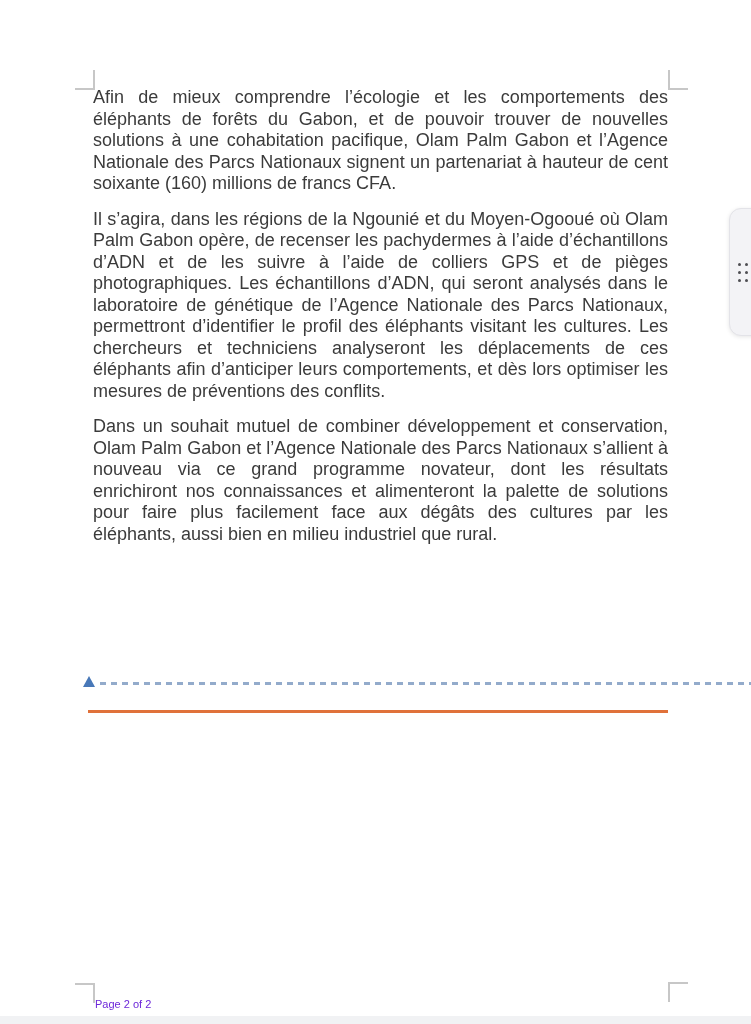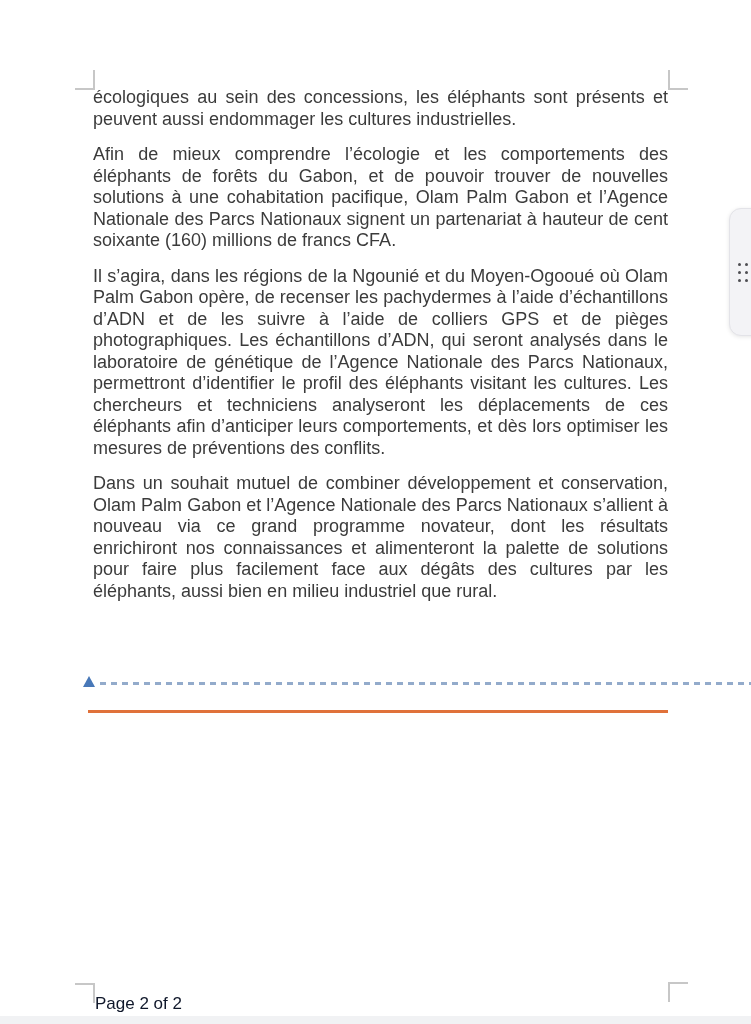--- a/index.html
+++ b/index.html
@@ -44,21 +44,21 @@
 
   
   .orange-rule {
     position:absolute; left:88px; top:710px;
     width:580px; height:3px; background:#e0713a;
   }
 
   
   .page-label {
     position:absolute; left:95px; top:994px;
-    font-size:17px; line-height:20px; color:#0f172a;
+    font-size:11px; line-height:20px; color:#6d28d9;
   }
 
   
   .scroll-tab {
     position:absolute; left:729px; top:208px;
     width:34px; height:126px;
     background:#f3f3f6;
     border:1px solid #e3e3e8;
     border-radius:12px;
     box-shadow:0 1px 4px rgba(0,0,0,0.10);
@@ -82,21 +82,20 @@
 <body>
 
 <div class="screen">
 
   <div class="corner tl"></div>
   <div class="corner tr"></div>
   <div class="corner bl"></div>
   <div class="corner br"></div>
 
   <div class="doc-text">
-    <p>écologiques au sein des concessions, les éléphants sont présents et peuvent aussi endommager les cultures industrielles.</p>
     <p>Afin de mieux comprendre l’écologie et les comportements des éléphants de forêts du Gabon, et de pouvoir trouver de nouvelles solutions à une cohabitation pacifique, Olam Palm Gabon et l’Agence Nationale des Parcs Nationaux signent un partenariat à hauteur de cent soixante (160) millions de francs CFA.</p>
     <p>Il s’agira, dans les régions de la Ngounié et du Moyen-Ogooué où Olam Palm Gabon opère, de recenser les pachydermes à l’aide d’échantillons d’ADN et de les suivre à l’aide de colliers GPS et de pièges photographiques. Les échantillons d’ADN, qui seront analysés dans le laboratoire de génétique de l’Agence Nationale des Parcs Nationaux, permettront d’identifier le profil des éléphants visitant les cultures. Les chercheurs et techniciens analyseront les déplacements de ces éléphants afin d’anticiper leurs comportements, et dès lors optimiser les mesures de préventions des conflits.</p>
     <p>Dans un souhait mutuel de combiner développement et conservation, Olam Palm Gabon et l’Agence Nationale des Parcs Nationaux s’allient à nouveau via ce grand programme novateur, dont les résultats enrichiront nos connaissances et alimenteront la palette de solutions pour faire plus facilement face aux dégâts des cultures par les éléphants, aussi bien en milieu industriel que rural.</p>
   </div>
 
   <div class="break-triangle"></div>
   <div class="dashed-line"></div>
 
   <div class="orange-rule"></div>
 

